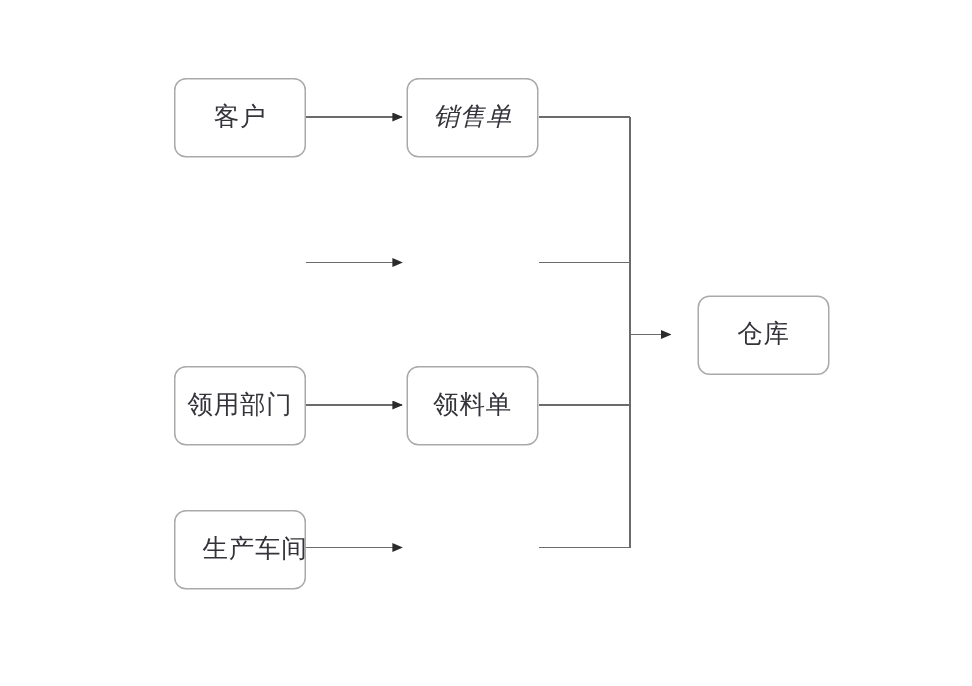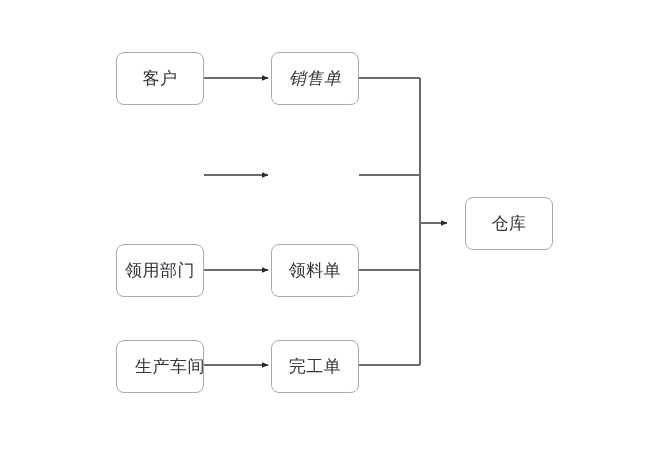--- a/index.html
+++ b/index.html
@@ -92,21 +92,18 @@
   </div>
 
   <div class="node" style="left:271px; top:244px; width:88px; height:53px;">
     <span class="node-label">领料单</span>
   </div>
 
   <div class="node" style="left:116px; top:340px; width:88px; height:53px;padding-left:20px;">
     <span class="node-label">生产车间</span>
   </div>
 
-  <div class="node" style="left:271px; top:340px; width:88px; height:53px;">
-    <span class="node-label">完工单</span>
-  </div>
 
   <div class="node" style="left:450px; top:197px; width:88px; height:53px;margin-left:15px;">
     <span class="node-label">仓库</span>
   </div>
 
 </div>
 
 </body></html>

